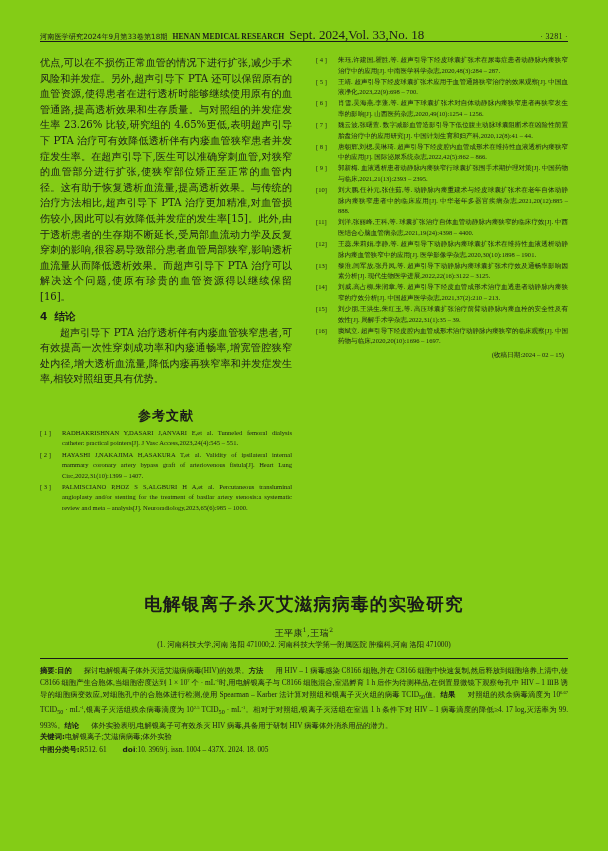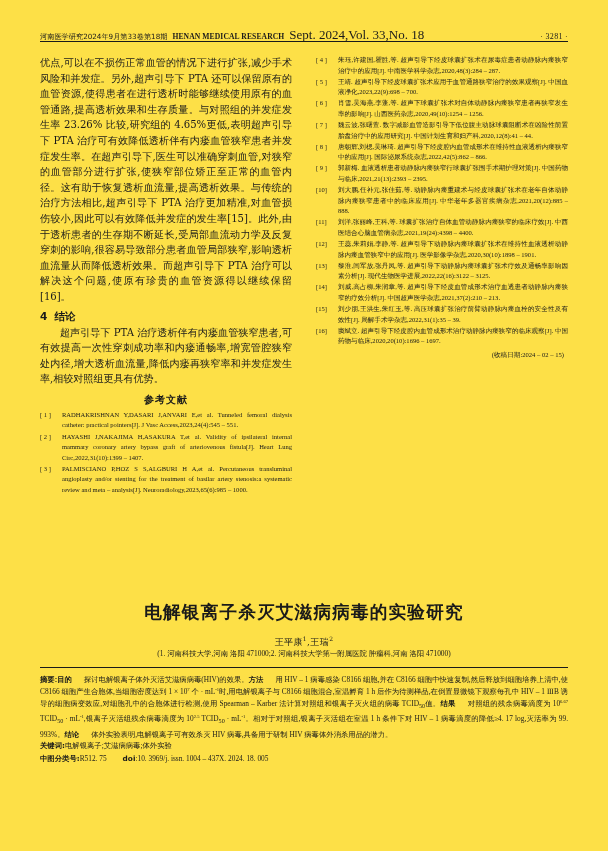--- a/index.html
+++ b/index.html
@@ -13,21 +13,21 @@
     font-family: "Liberation Serif", "DejaVu Serif", serif;
     color: #1a1a1a;
     position: relative;
     overflow: hidden;
   }
   .page {
     position: absolute;
     left: 0; top: 0;
     width: 608px;
     height: 851px;
-    background: #fde047;
+    background: #84cc16;
   }
 
   
   .runhead {
     position: absolute;
     left: 40px;
     top: 28px;
     width: 528px;
     display: flex;
     align-items: baseline;
@@ -84,24 +84,24 @@
     line-height: 16px;
     font-weight: bold;
     font-family: "DejaVu Sans", "Liberation Sans", sans-serif;
     margin: 3px 0 1px 0;
     display: flex;
     gap: 7px;
   }
 
   .refs-title {
     text-align: center;
-    font-size: 10px;
-    font-weight: bold;
-    font-family: "DejaVu Sans", "Liberation Sans", sans-serif;
-    margin: 6px 0 3px 0;
+    font-size: 13px;
+    font-weight: bold;
+    font-family: "DejaVu Sans", "Liberation Sans", sans-serif;
+    margin: 20px 0 3px 0;
     letter-spacing: 1px;
   }
 
   .ref {
     display: flex;
     font-size: 6.55px;
     line-height: 10.6px;
     margin-bottom: 0.5px;
     font-family: "Liberation Serif", "DejaVu Serif", serif;
   }
@@ -130,21 +130,21 @@
     top: 588px;
     width: 528px;
   }
   .art-title {
     text-align: center;
     font-size: 17.6px;
     font-weight: bold;
     font-family: "DejaVu Sans", "Liberation Sans", sans-serif;
     letter-spacing: 1.2px;
     line-height: 24px;
-    margin: 12px;
+    margin: 4px;
   }
   .art-authors {
     text-align: center;
     font-size: 9px;
     font-family: "DejaVu Serif", "Liberation Serif", serif;
     margin-top: 11px;
     letter-spacing: .4px;
   }
   .art-authors sup { font-size: 6px; vertical-align: super; }
   .art-affil {
@@ -307,19 +307,19 @@
 
     <div class="abstract">
       <b>摘要:</b><b>目的</b><span class="gap"></span><span>探讨电解银离子体外灭活艾滋病病毒(HIV)的效果。</span><b>方法</b><span class="gap"></span><span>用 HIV – 1 病毒感染 C8166 细胞,并在 C8166 细胞中快速复制,然后释放到细胞培养上清中,使 C8166 细胞产生合胞体,当细胞密度达到 1 × 10<sup>7</sup> 个 · mL<sup>-1</sup>时,用电解银离子与 C8166 细胞混合,室温孵育 1 h 后作为待测样品,在倒置显微镜下观察每孔中 HIV – 1 ⅢB 诱导的细胞病变效应,对细胞孔中的合胞体进行检测,使用 Spearman – Karber 法计算对照组和银离子灭火组的病毒 TCID<sub>50</sub>值。</span><b>结果</b><span class="gap"></span><span>对照组的残余病毒滴度为 10<sup>6.67</sup> TCID<sub>50</sub> · mL<sup>-1</sup>,银离子灭活组残余病毒滴度为 10<sup>2.5</sup> TCID<sub>50</sub> · mL<sup>-1</sup>。相对于对照组,银离子灭活组在室温 1 h 条件下对 HIV – 1 病毒滴度的降低≥4. 17 log,灭活率为 99. 993%。</span><b>结论</b><span class="gap"></span><span>体外实验表明,电解银离子可有效杀灭 HIV 病毒,具备用于研制 HIV 病毒体外消杀用品的潜力。</span>
     </div>
 
     <div class="meta-line">
       <b>关键词:</b><span>电解银离子;艾滋病病毒;体外实验</span>
     </div>
 
     <div class="meta-line">
-      <b>中图分类号:</b><span>R512. 75</span><span class="gap"></span><b>doi</b><span>:10. 3969/j. issn. 1004 – 437X. 2024. 18. 005</span>
+      <b>中图分类号:</b><span>R512. 61</span><span class="gap"></span><b>doi</b><span>:10. 3969/j. issn. 1004 – 437X. 2024. 18. 005</span>
     </div>
   </div>
 
   <div class="footer-logo">万方数据</div>
 
 </div>
 
 </body></html>

